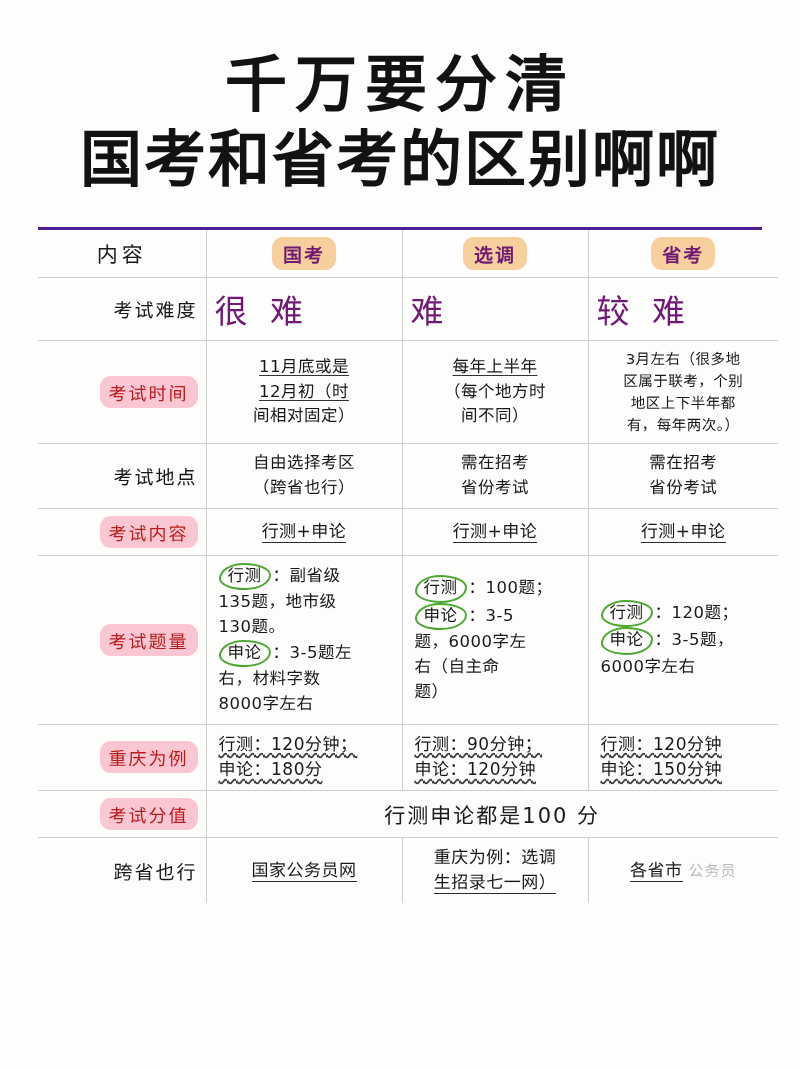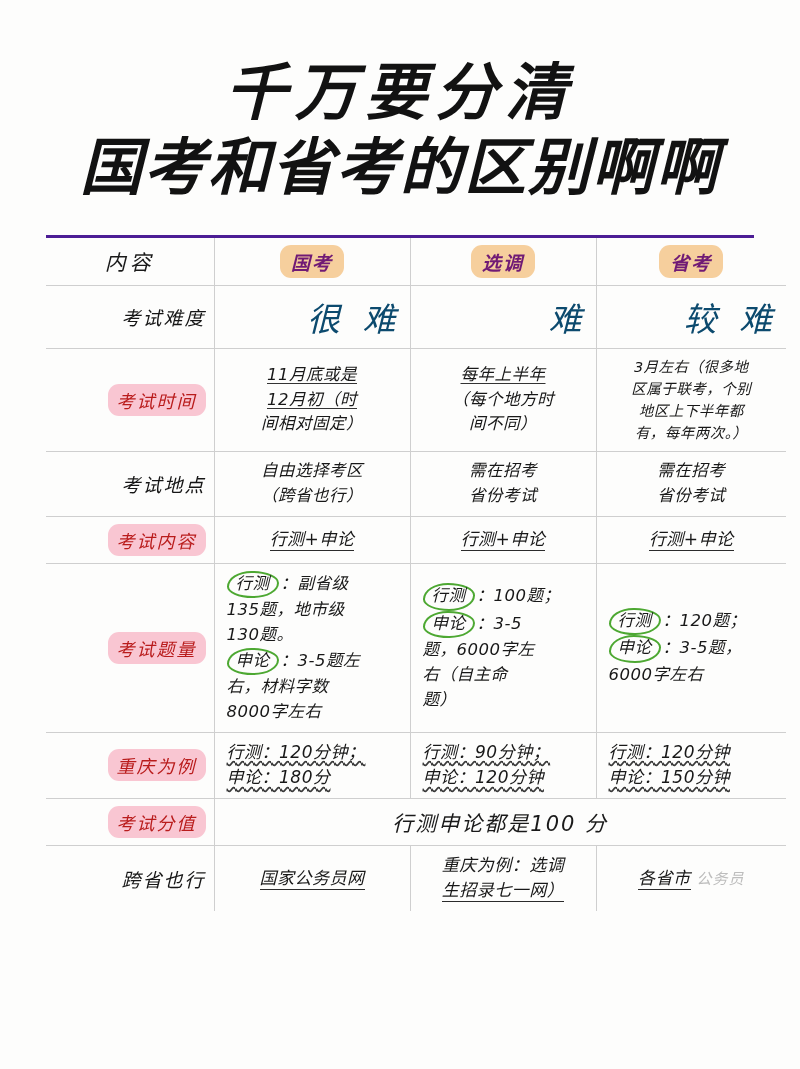--- a/index.html
+++ b/index.html
@@ -12,24 +12,23 @@
     height: 1069px;
     font-family: "DejaVu Sans", "Liberation Sans", sans-serif;
     color: #1a1a1a;
     overflow: hidden;
     position: relative;
   }
   .page {
     width: 800px;
     height: 1069px;
     box-sizing: border-box;
-    padding: 16px;
+    padding: 8px;
     position: relative;
     background: #fdfdfc;
-    font-style: italic;
   }
 
   
   .title-block {
     padding: 42px 14px 4px 14px;
     text-align: center;
   }
   .title-line {
     font-family: "DejaVu Serif", "Liberation Serif", serif;
     font-weight: bold;
@@ -102,25 +101,25 @@
     font-size: 20px;
     letter-spacing: 3px;
     padding-top: 14px;
     padding-bottom: 14px;
   }
   .hdr-plain {
     font-size: 21px;
     letter-spacing: 4px;
   }
   .big {
-    text-align: right;
+    text-align: left;
     font-size: 33px;
     letter-spacing: 6px;
     font-family: "DejaVu Serif", "Liberation Serif", serif;
-    color: #0c4a6e;
+    color: #701a75;
   }
   .cell {
     text-align: center;
     font-size: 16.5px;
     line-height: 1.5;
     letter-spacing: 0.5px;
     color: #181818;
   }
   .cell.left {
     text-align: left;

